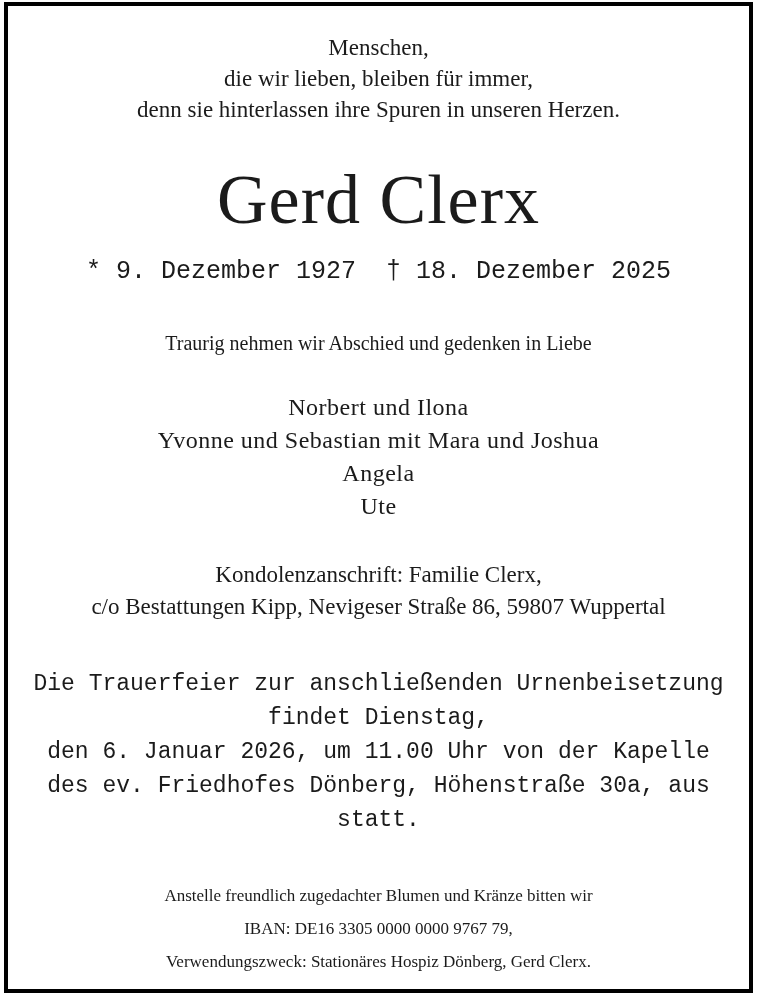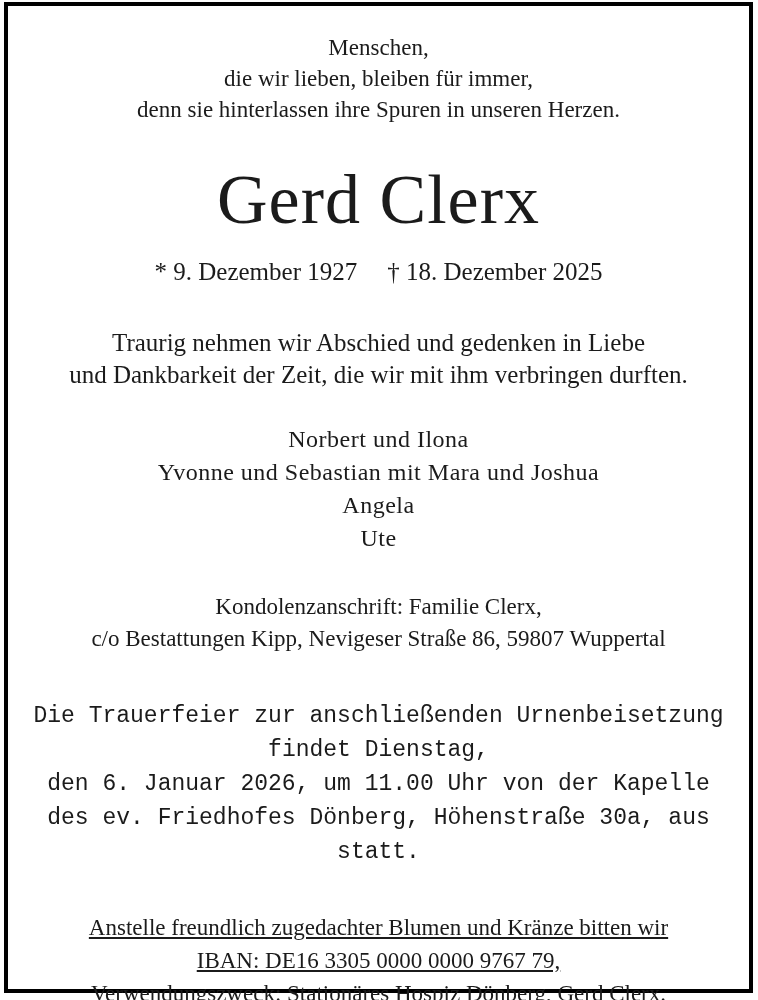--- a/index.html
+++ b/index.html
@@ -36,27 +36,28 @@
     margin: 36px 0 0 0;
     font-size: 70px;
     font-weight: 400;
     line-height: 78px;
     letter-spacing: 1px;
   }
   .dates {
     margin-top: 16px;
     font-size: 25px;
     line-height: 34px;
+    font-family: Liberation Mono, monospace;
   }
   .dates .death {
     margin-left: 30px;
   }
   .farewell {
     margin-top: 38px;
-    font-size: 25px;
+    font-size: 20px;
     line-height: 32px;
   }
   .mourners {
     margin-top: 32px;
     font-size: 24px;
     line-height: 33px;
     font-weight: 400;
     letter-spacing: 0.5px;
   }
   .condolence {
@@ -65,23 +66,22 @@
     line-height: 32px;
   }
   .service {
     margin-top: 44px;
     font-size: 23px;
     line-height: 34px;
     font-family: Liberation Mono, monospace;
   }
   .donation {
     margin-top: 42px;
-    font-size: 23px;
+    font-size: 17px;
     line-height: 33px;
-    text-decoration: underline;
   }
 </style>
 </head>
 <body>
 
 <div class="frame">
   <div class="content">
 
     <div class="verse">
       <div>Menschen,</div>
@@ -90,21 +90,20 @@
     </div>
 
     <h1 class="name">Gerd Clerx</h1>
 
     <div class="dates">
       <span class="birth">* 9. Dezember 1927</span><span class="death">† 18. Dezember 2025</span>
     </div>
 
     <div class="farewell">
       <div>Traurig nehmen wir Abschied und gedenken in Liebe</div>
-      <div>und Dankbarkeit der Zeit, die wir mit ihm verbringen durften.</div>
     </div>
 
     <div class="mourners">
       <div>Norbert und Ilona</div>
       <div>Yvonne und Sebastian mit Mara und Joshua</div>
       <div>Angela</div>
       <div>Ute</div>
     </div>
 
     <div class="condolence">

